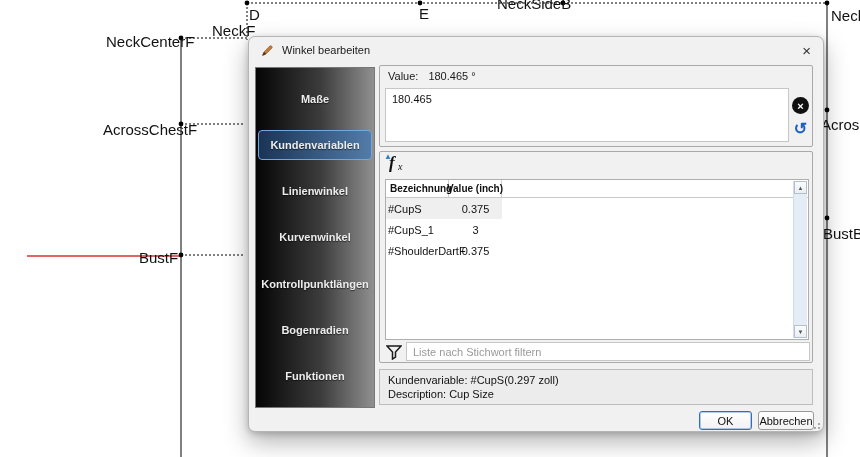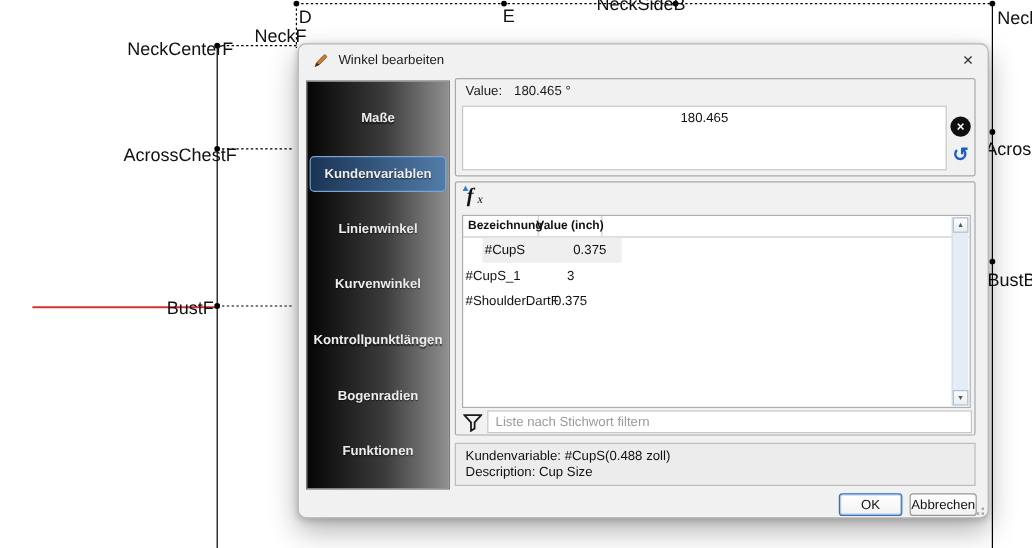--- a/index.html
+++ b/index.html
@@ -36,21 +36,21 @@
 
   
   .groupbox { position:absolute; border:1px solid #a9a9a9; border-radius:2px;
     background:#f1f1f1; }
   .grp-formula { left:130px; top:28px; width:434px; height:82px; }
   .formula-caption { display:flex; gap:10px; font-size:11px; color:#1a1a1a;
     padding:4px 8px 0 8px; }
   .formula-edit { position:absolute; left:5px; top:22px; width:404px; height:54px;
     background:#fff; border:1px solid #c6c6c6; font-size:11px;
     font-family:"Liberation Sans", sans-serif; padding:4px 6px; resize:none;
-    overflow:hidden; color:#111;text-align:center; }
+    overflow:hidden; color:#111; }
   .icon-clear { position:absolute; left:412px; top:31px; width:17px; height:17px;
     background:#101010; border-radius:50%; color:#fff; font-size:11px;
     font-weight:bold; display:flex; align-items:center; justify-content:center;
     border:none; font-family:inherit; }
   .icon-undo { position:absolute; left:411px; top:53px; width:19px; height:19px;
     color:#1b5ec6; font-size:16px; font-weight:bold; background:none; border:none;
     display:flex; align-items:center; justify-content:center; font-family:inherit; }
 
   .grp-fn { left:130px; top:114px; width:434px; height:212px; }
   .fx-icon { position:absolute; left:6px; top:1px; width:26px; height:24px;
@@ -64,21 +64,21 @@
 
   .var-table { position:absolute; left:5px; top:27px; width:424px; height:161px;
     background:#fff; border:1px solid #aeaeae; overflow:hidden; }
   .tbl-header { display:flex; height:18px; border-bottom:1px solid #c9c9c9; }
   .tbl-header .hc { font-size:10px; font-weight:bold; color:#111;
     border-right:1px solid #cfcfcf; display:flex; align-items:center;
     padding-left:4px; white-space:nowrap; }
   .hc.c-name { width:63px; }
   .hc.c-val  { width:53px; justify-content:center; padding-left:0; }
   .tbl-row { display:flex; height:21px; width:116px; align-items:center; }
-  .tbl-row.shaded { background:#efefef;margin-left:16px; }
+  .tbl-row.shaded { background:#efefef; }
   .tc { font-size:11px; color:#111; white-space:nowrap; }
   .tc.c-name { width:63px; padding-left:2px; }
   .tc.c-val  { width:53px; text-align:center; }
 
   .vscroll { position:absolute; top:1px; right:1px; bottom:1px; width:14px;
     background:#e4edf6; border-left:1px solid #d2dde9;
     display:flex; flex-direction:column; justify-content:space-between; }
   .sb-btn { width:13px; height:13px; background:linear-gradient(#fbfcfd,#e9eef3);
     border:1px solid #b4c0cc; font-size:6px; color:#555; display:flex;
     align-items:center; justify-content:center; font-family:inherit; padding:0; }
@@ -210,21 +210,21 @@
 
     <div class="filter-row">
       <svg class="funnel" width="16" height="16" viewBox="0 0 16 16">
         <path d="M1,2 H15 L9.5,8 V13 L6.5,15 V8 Z" fill="none" stroke="#1a1a1a" stroke-width="1.5"></path>
       </svg>
       <input class="filter-input" type="text" placeholder="Liste nach Stichwort filtern" style="">
     </div>
   </div>
 
   <div class="info-box">
-    <div>Kundenvariable: #CupS(0.488 zoll)</div>
+    <div>Kundenvariable: #CupS(0.297 zoll)</div>
     <div>Description: Cup Size</div>
   </div>
 
   <button class="btn btn-ok">OK</button>
   <button class="btn btn-cancel">Abbrechen</button>
 
   <div class="grip">
       <i></i>
       <i></i>
       <i></i>

